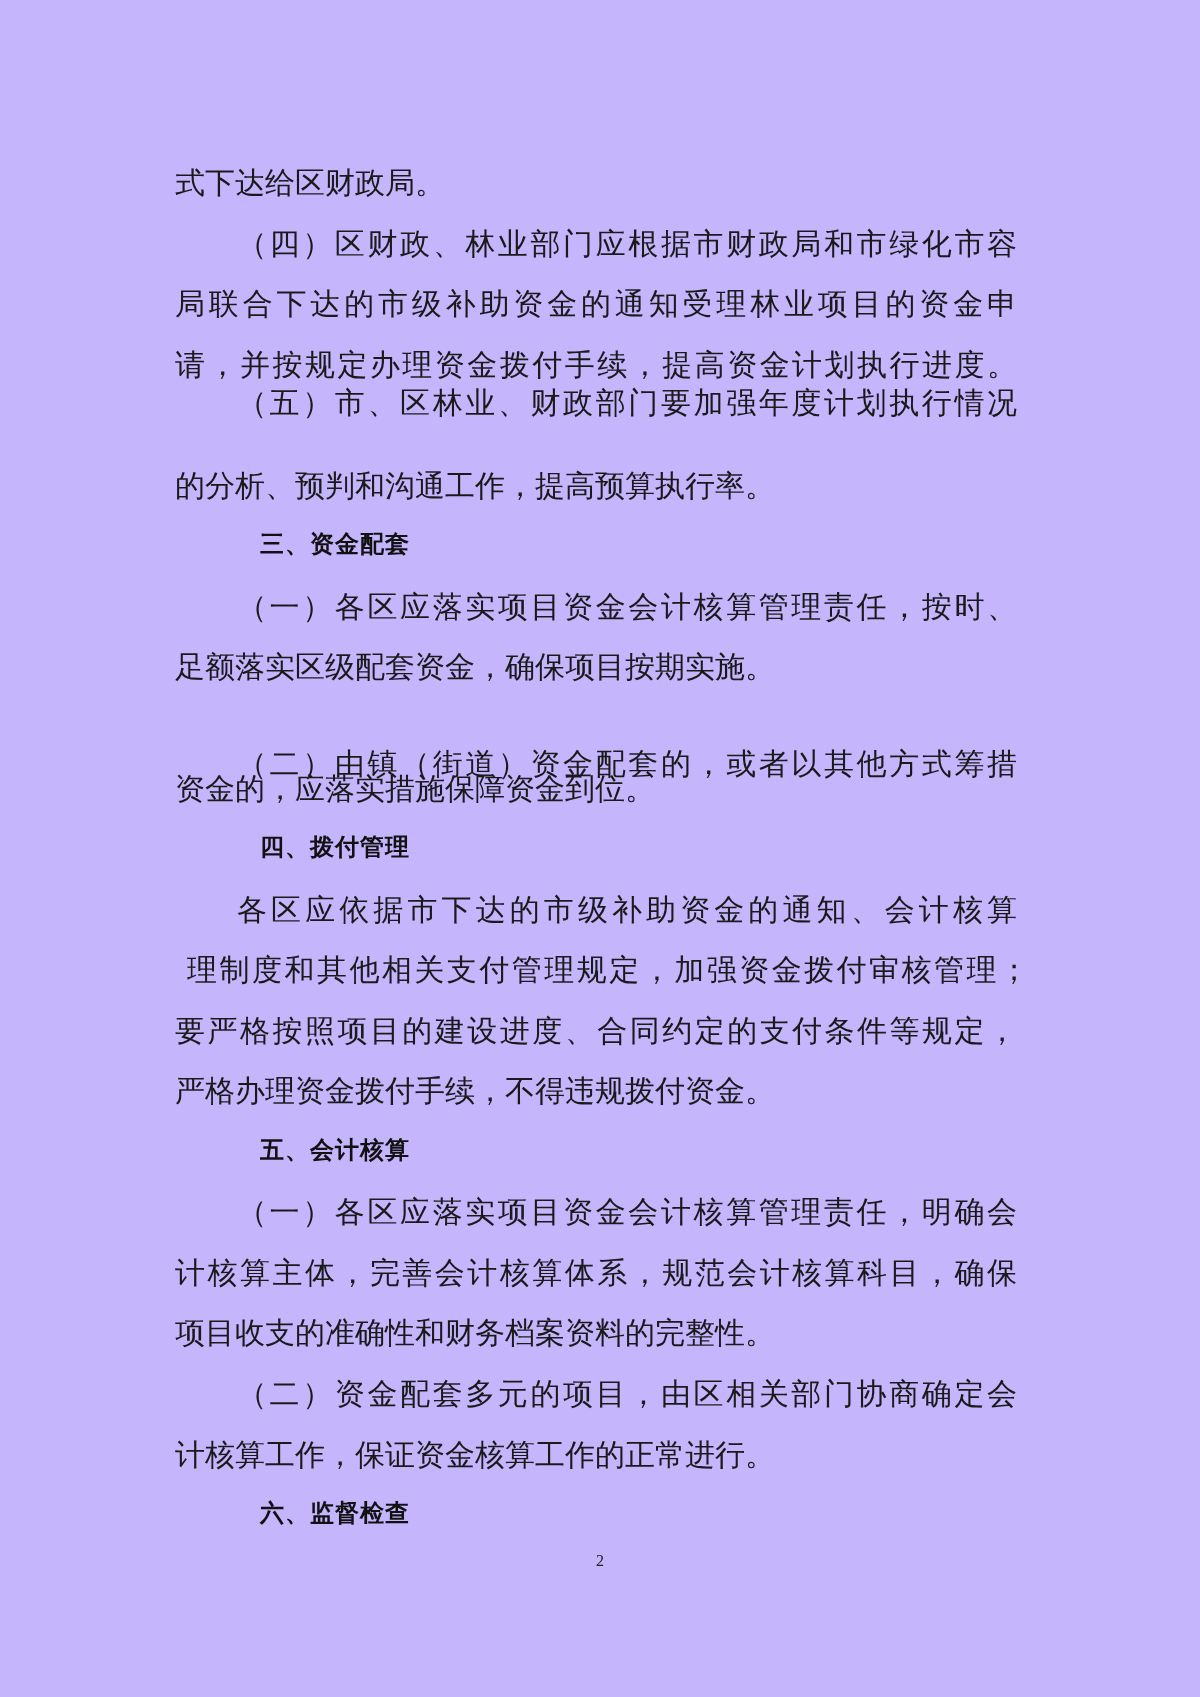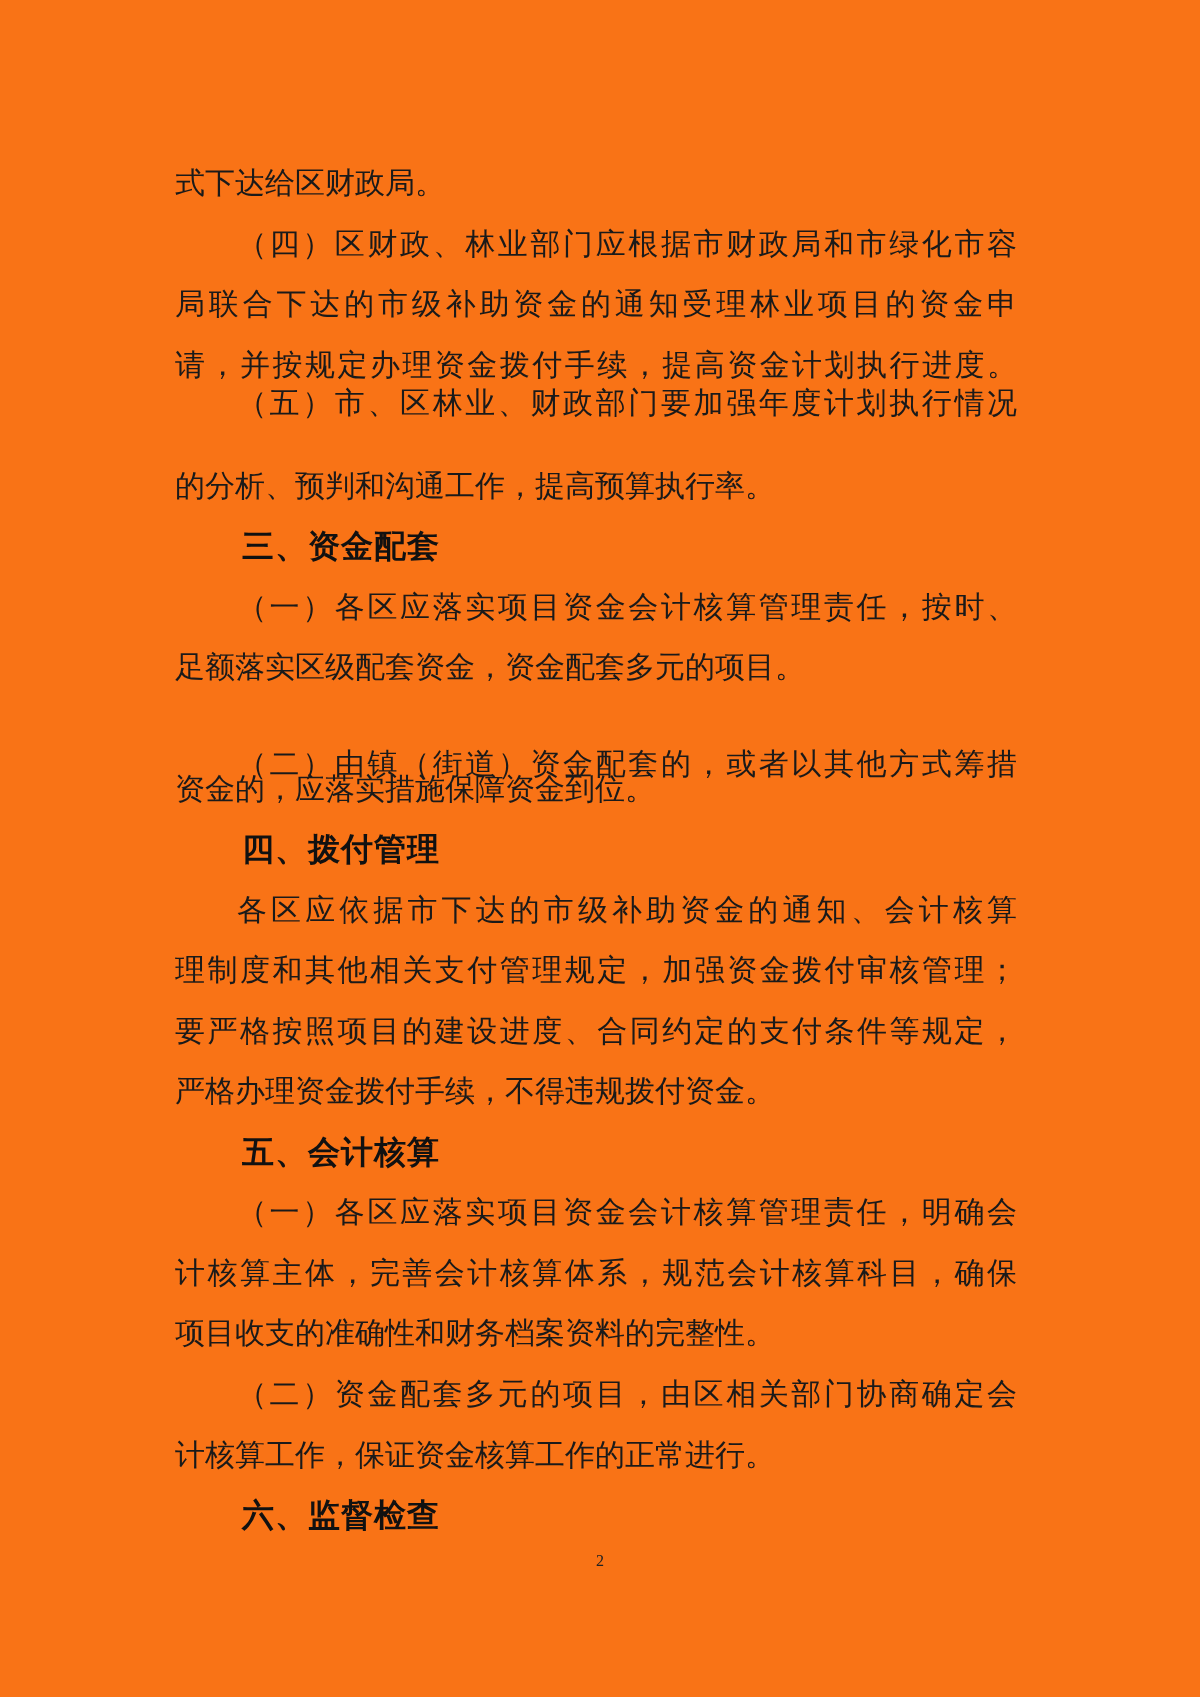--- a/index.html
+++ b/index.html
@@ -1,40 +1,40 @@
 <!DOCTYPE html>
 <html><head>
 <meta charset="utf-8">
 <style>
   html, body { margin: 0; padding: 0; background: #ffffff; }
   body { width: 1200px; height: 1697px; position: relative; overflow: hidden; }
-  .page { position: absolute; left: 0; top: 0; width: 1200px; height: 1697px; background: #f97316; }
+  .page { position: absolute; left: 0; top: 0; width: 1200px; height: 1697px; background: #c4b5fd; }
   .line {
     position: absolute;
     left: 175px;
     width: 842px;
     height: 60px;
     line-height: 60px;
     font-family: "DejaVu Serif", "Liberation Serif", serif;
     font-size: 30px;
     color: #1a1a1a;
     white-space: nowrap;
     text-align: justify;
     text-align-last: justify;
   }
   .line.last { text-align-last: left; }
   .line.indent { left: 237px; width: 780px; }
   .heading {
     position: absolute;
-    left: 242px;
+    left: 260px;
     height: 60px;
     line-height: 60px;
-    font-family: Liberation Sans, sans-serif;
+    font-family: Liberation Mono, monospace;
     font-weight: bold;
-    font-size: 32px;
+    font-size: 24px;
     color: #111111;
     white-space: nowrap;
     letter-spacing: 1px;
   }
   .page-number {
     position: absolute;
     left: 0; width: 1200px;
     top: 1552px;
     text-align: center;
     font-family: "Liberation Serif", "DejaVu Serif", serif;
@@ -48,26 +48,26 @@
 <div class="page">
   <div id="body-lines">
       <div class="line last" style="top: 153px;">式下达给区财政局。</div>
       <div class="line indent" style="top: 213.55px;">（四）区财政、林业部门应根据市财政局和市绿化市容</div>
       <div class="line" style="top: 274.1px; font-family: Liberation Serif, serif;">局联合下达的市级补助资金的通知受理林业项目的资金申</div>
       <div class="line" style="top: 334.65px;">请，并按规定办理资金拨付手续，提高资金计划执行进度。</div>
       <div class="line indent" style="top: 373px;">（五）市、区林业、财政部门要加强年度计划执行情况</div>
       <div class="line last" style="top: 455.75px;">的分析、预判和沟通工作，提高预算执行率。</div>
       <div class="heading" style="top: 516.3px;">三、资金配套</div>
       <div class="line indent" style="top: 576.85px;">（一）各区应落实项目资金会计核算管理责任，按时、</div>
-      <div class="line last" style="top: 637.4px;">足额落实区级配套资金，资金配套多元的项目。</div>
+      <div class="line last" style="top: 637.4px;">足额落实区级配套资金，确保项目按期实施。</div>
       <div class="line indent" style="top: 734px;">（二）由镇（街道）资金配套的，或者以其他方式筹措</div>
       <div class="line last" style="top: 758.5px;">资金的，应落实措施保障资金到位。</div>
       <div class="heading" style="top: 819.05px;">四、拨付管理</div>
       <div class="line indent" style="top: 879.6px;">各区应依据市下达的市级补助资金的通知、会计核算</div>
-      <div class="line" style="top: 940.15px;">理制度和其他相关支付管理规定，加强资金拨付审核管理；</div>
+      <div class="line" style="top: 940.15px; margin-left: 12px;">理制度和其他相关支付管理规定，加强资金拨付审核管理；</div>
       <div class="line" style="top: 1000.7px;">要严格按照项目的建设进度、合同约定的支付条件等规定，</div>
       <div class="line last" style="top: 1061.25px;">严格办理资金拨付手续，不得违规拨付资金。</div>
       <div class="heading" style="top: 1121.8px;">五、会计核算</div>
       <div class="line indent" style="top: 1182.35px;">（一）各区应落实项目资金会计核算管理责任，明确会</div>
       <div class="line" style="top: 1242.9px;">计核算主体，完善会计核算体系，规范会计核算科目，确保</div>
       <div class="line last" style="top: 1303.45px;">项目收支的准确性和财务档案资料的完整性。</div>
       <div class="line indent" style="top: 1364px;">（二）资金配套多元的项目，由区相关部门协商确定会</div>
       <div class="line last" style="top: 1424.55px;">计核算工作，保证资金核算工作的正常进行。</div>
       <div class="heading" style="top: 1485.1px; text-align: right;">六、监督检查</div>
     </div>

